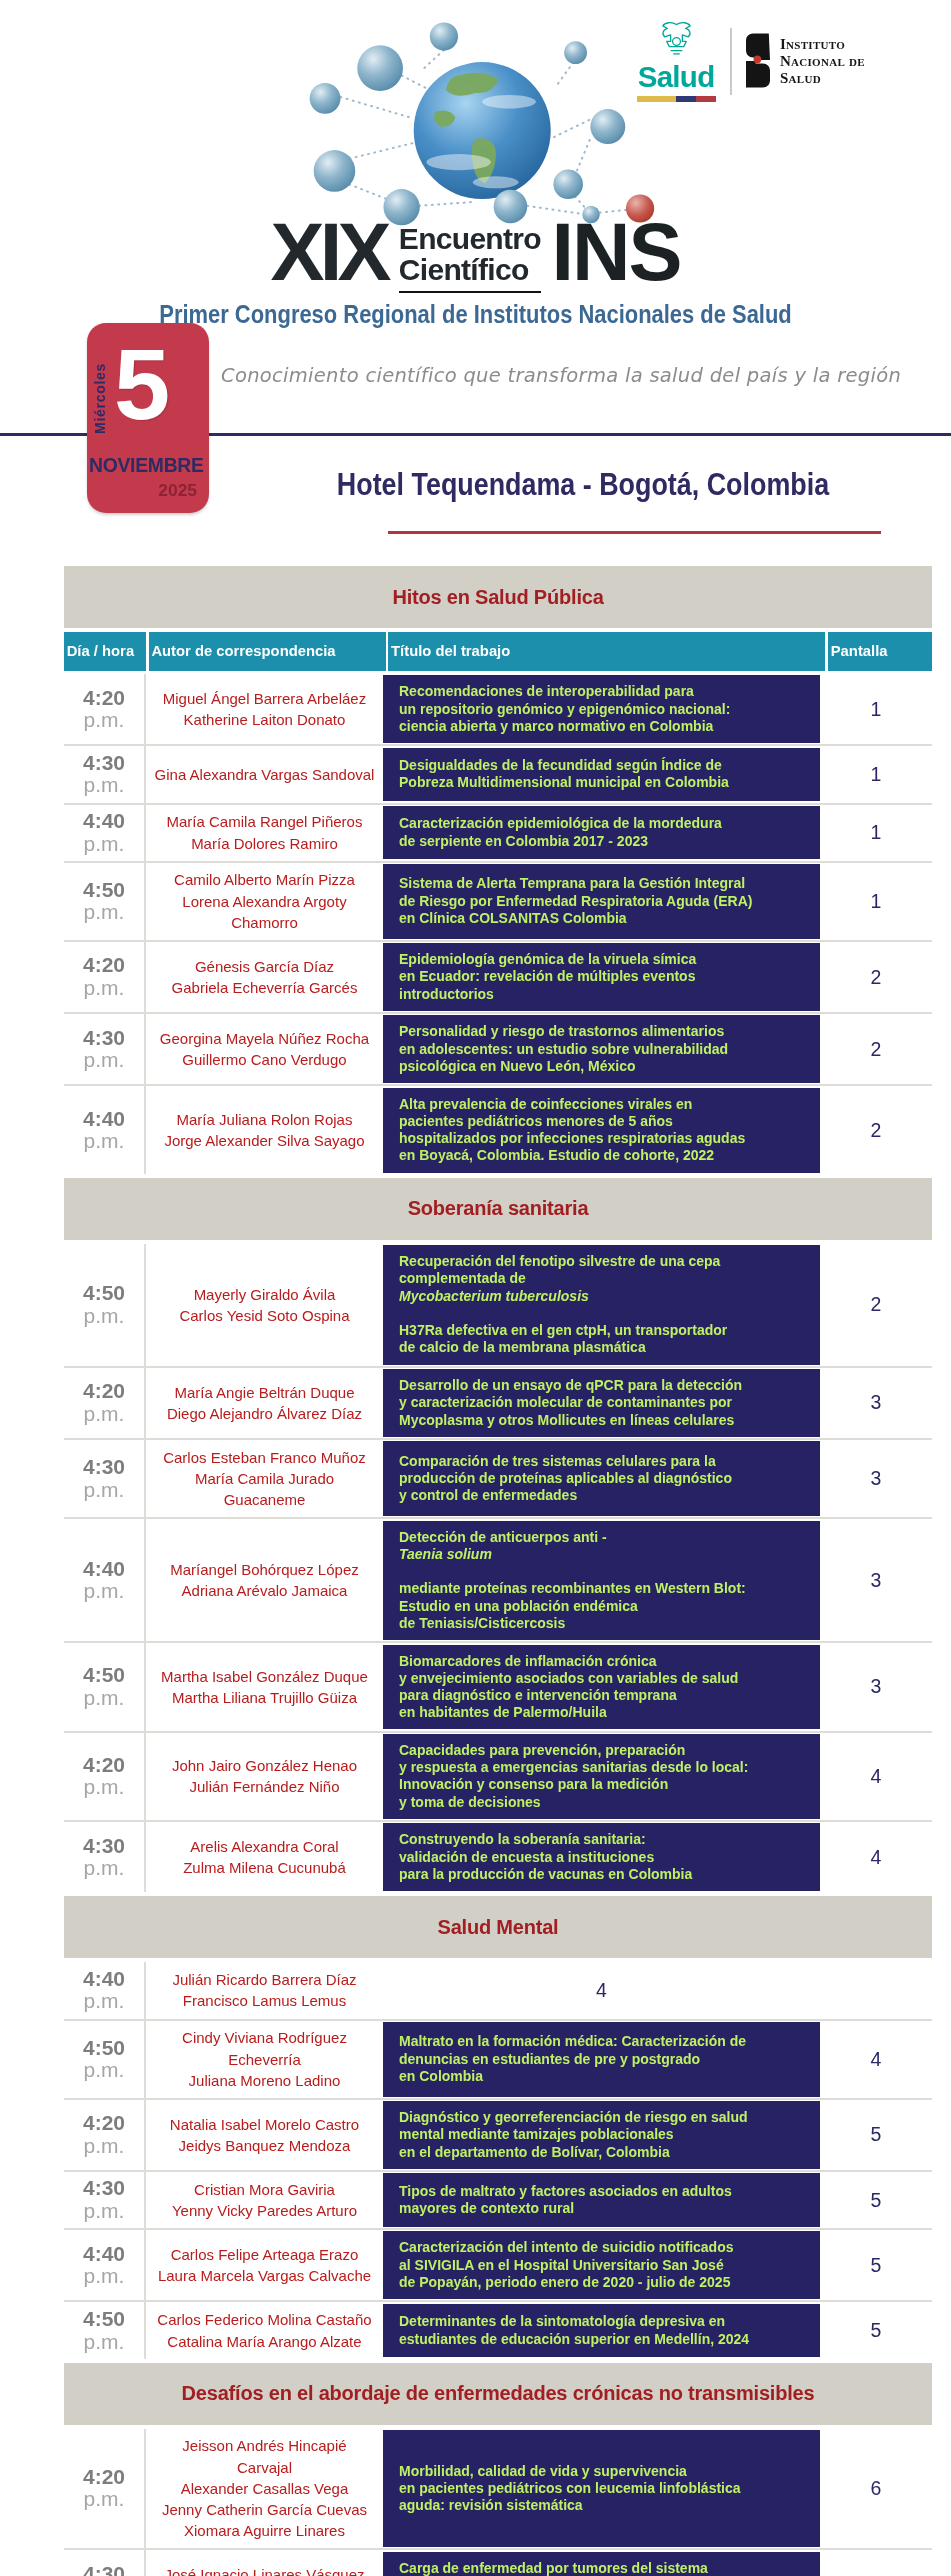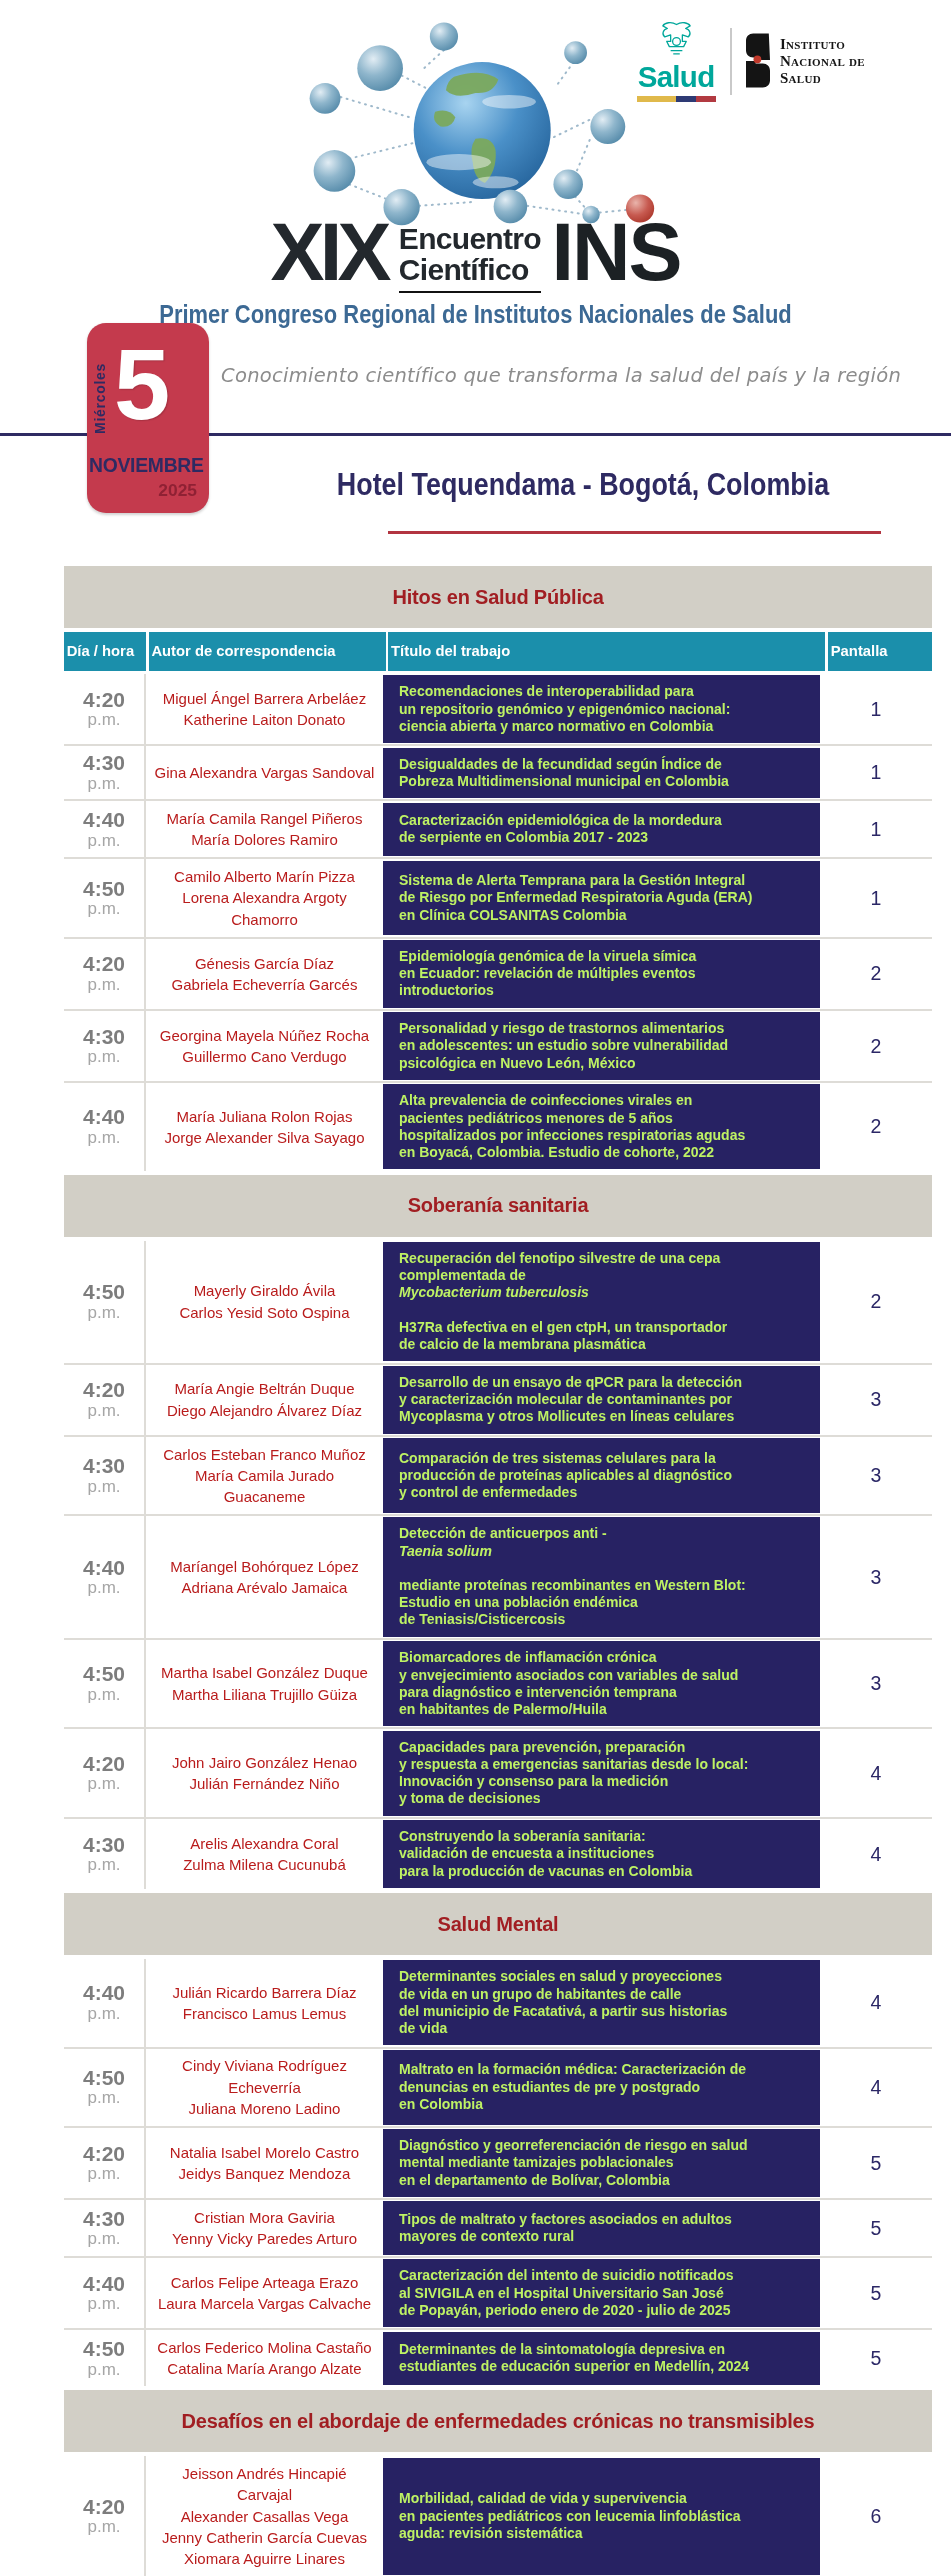--- a/index.html
+++ b/index.html
@@ -42,21 +42,21 @@
   #schedule { margin:0 19px 0 64px; flex:none; }
   .section-band { background:#d2cfc6; text-align:center; padding:19.5px 6.7px; margin:4px 0; }
   .section-band-title { display:inline-block; font-size:20px; font-weight:800; color:#a11e22; letter-spacing:-0.2px; }
   .cols-header { display:grid; grid-template-columns:82px 237px 437px 1fr; gap:2.7px; margin-bottom:3.4px; }
   .col { background:#1b8fab; color:#fff; font-weight:700; font-size:14.8px; text-align:left; padding:11.4px 2.7px; }
   .row { display:grid; grid-template-columns:82px 237px 437px 1fr; min-height:43px; }
   .row + .row { border-top:2px solid #dedcd7; }
   .cell { display:flex; align-items:center; justify-content:center; }
   .cell.time { flex-direction:column; border-right:2px solid #dedcd7; padding:5.4px 0; }
   .cell.time .t { font-size:21px; font-weight:700; color:#7d7d7d; line-height:1.08; }
-  .cell.time .p { font-size:17px; color:#a6a6a6; line-height:1.08; }
+  .cell.time .p { font-size:21px; color:#a6a6a6; line-height:1.08; }
   .cell.authors { font-size:15px; color:#b91c1c; text-align:center; line-height:1.42; padding:6.7px 8px; }
   .cell.title { padding:0; }
   .title-box { flex:1; align-self:stretch; background:#272263; color:#bef264; font-weight:700; font-size:14px; line-height:1.23; padding:8px 16px; margin:1.3px 0; display:flex; flex-direction:column; justify-content:center; }
   .title-box i { font-style:italic; }
   .cell.screen { font-size:19.5px; color:#2b2766; }
 </style>
 </head>
 <body>
 
 <div class="page">
@@ -338,23 +338,20 @@
         </div>
         <div class="cell screen">4</div>
       </div>
       <div class="section-band"><div class="section-band-title">Salud Mental</div></div>
       <div class="row">
         <div class="cell time">
           <span class="t">4:40</span>
           <span class="p">p.m.</span>
         </div>
         <div class="cell authors">Julián Ricardo Barrera Díaz<br>Francisco Lamus Lemus</div>
-        <div class="cell title">
-          <div class="title-box">Determinantes sociales en salud y proyecciones<br>de vida en un grupo de habitantes de calle<br>del municipio de Facatativá, a partir sus historias<br>de vida</div>
-        </div>
         <div class="cell screen">4</div>
       </div>
       <div class="row">
         <div class="cell time">
           <span class="t">4:50</span>
           <span class="p">p.m.</span>
         </div>
         <div class="cell authors">Cindy Viviana Rodríguez Echeverría<br>Juliana Moreno Ladino</div>
         <div class="cell title">
           <div class="title-box">Maltrato en la formación médica: Caracterización de<br>denuncias en estudiantes de pre y postgrado<br>en Colombia</div>

